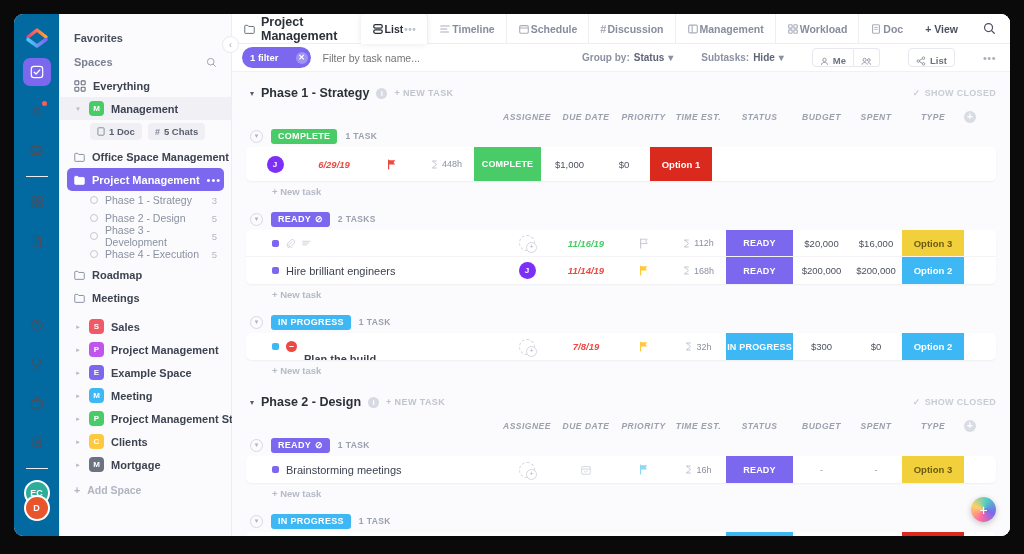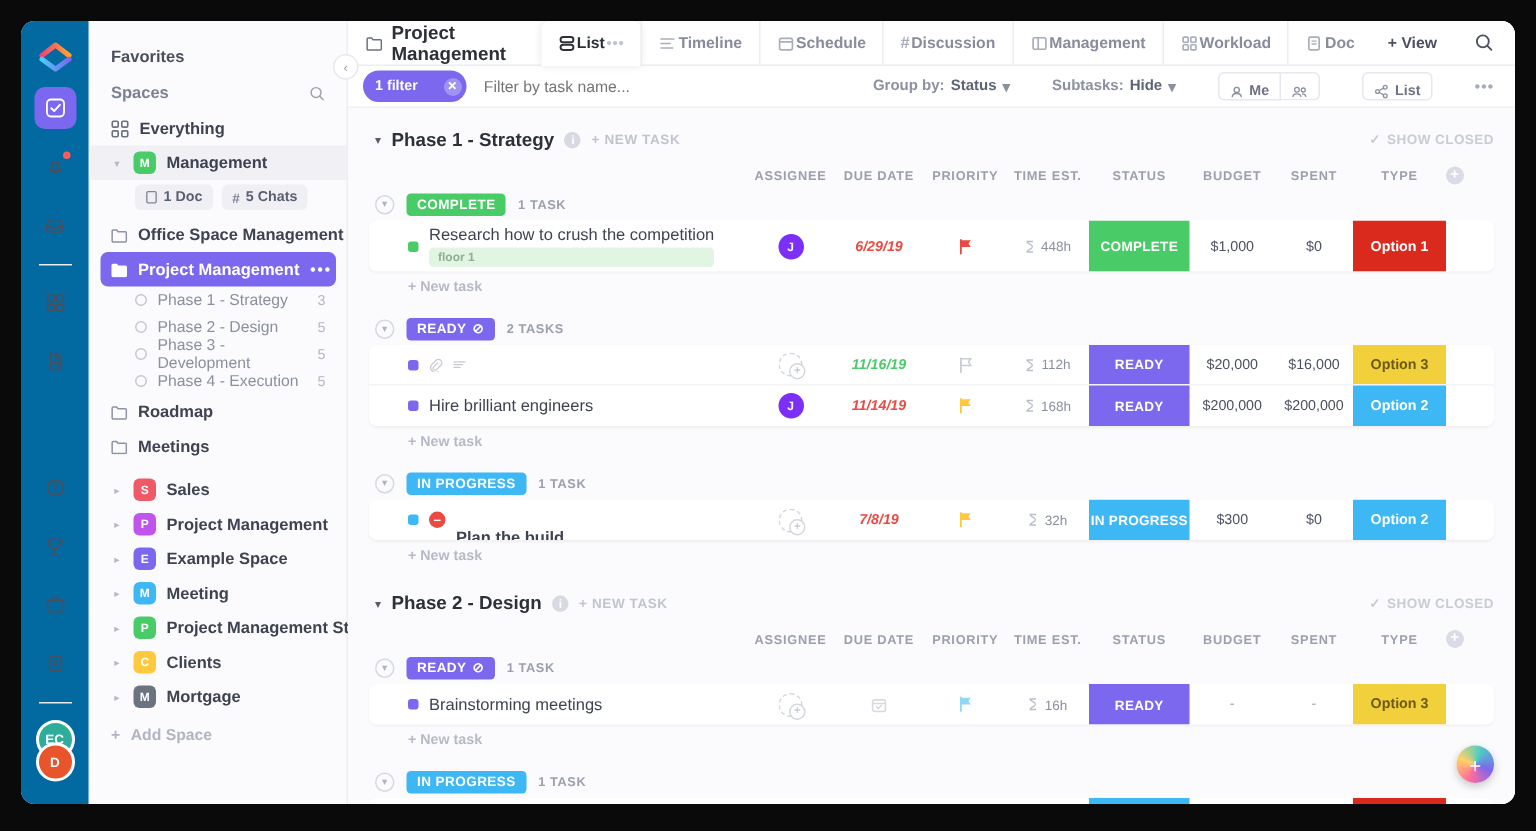--- a/index.html
+++ b/index.html
@@ -195,21 +195,21 @@
   .phase-title { font-size: 12.5px; font-weight: 700; color: #2c3038; }
   .tri { color: #575d6c; font-size: 8px; }
   .info-i {
     width: 11px; height: 11px; border-radius: 50%;
     background: #d7dae2; color: #fff; font-size: 8px; font-weight: 700;
     display: flex; align-items: center; justify-content: center;
   }
   .new-task-top { font-size: 9px; color: #c0c4ce; font-weight: 700; letter-spacing: .4px; }
   .show-closed { margin-left: auto; font-size: 9px; color: #c8ccd5; font-weight: 600; letter-spacing: .3px; display: flex; gap: 4px; align-items: center; }
 
-  .grid-head { display: flex; align-items: center; height: 17px; }
+  .grid-head { display: flex; align-items: center; height: 17px; font-style: italic; }
   .grid-head .col { font-size: 8.5px; color: #9aa0ad; font-weight: 600; letter-spacing: .5px; text-align: center; }
 
   .group { margin-bottom: 2px; }
   .group-hd { display: flex; align-items: center; gap: 8px; height: 22px; padding-left: 4px; }
   .chev {
     width: 13px; height: 13px; border-radius: 50%;
     border: 1px solid #d5d9e1; color: #aeb4c0; font-size: 7px;
     display: flex; align-items: center; justify-content: center;
   }
   .stag {
@@ -692,27 +692,20 @@
         <div class="group">
           <div class="group-hd">
             <span class="chev">▾</span>
             <span class="stag" style="background:#49cc68">
               <span>COMPLETE</span>
             </span>
             <span class="tcount">1 TASK</span>
           </div>
           <div class="rows">
             <div class="row" style="height:34px">
-              <div class="cell name" style="flex:1 1 auto">
-                <span class="dotsq" style="background:#49cc68"></span>
-                <span class="namewrap">
-                  <span class="tname">Research how to crush the competition</span>
-                  <span class="tag">floor 1</span>
-                </span>
-              </div>
               <div class="cell" style="flex:0 0 58px">
                     <span class="avatar-c" style="background:#7b2ff7">J</span>
                   </div>
               <div class="cell" style="flex:0 0 60px">
                     <span class="date" style="color:#eb4a42">6/29/19</span>
                   </div>
               <div class="cell" style="flex:0 0 55px">
                     <span>
                       <svg width="10" height="11" viewBox="0 0 10 11">
                         <path d="M1.6 1v9" stroke="#eb4a42" stroke-width="1.2" stroke-linecap="round"></path>

